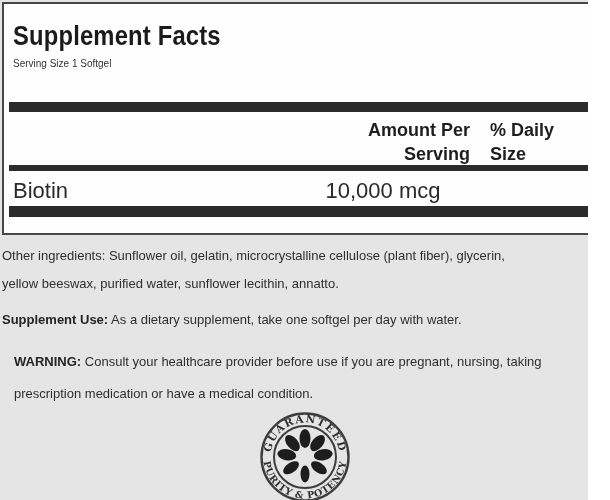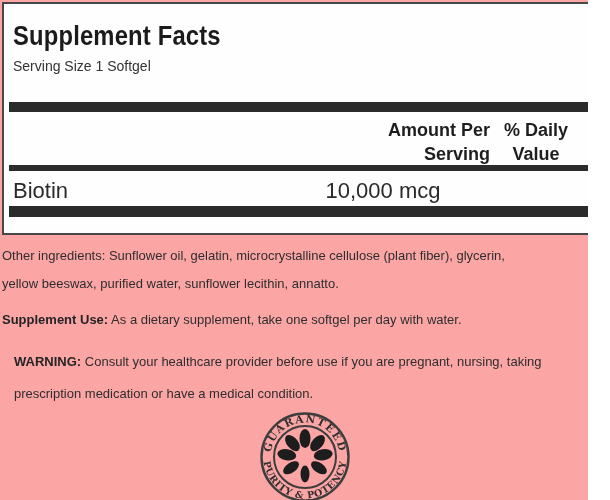--- a/index.html
+++ b/index.html
@@ -6,21 +6,21 @@
   body {
     width: 610px; height: 500px;
     background: #ffffff;
     font-family: "Liberation Sans", sans-serif;
     color: #222222;
   }
   .stage {
     position: relative;
     width: 588px; height: 500px;
     overflow: hidden;
-    background: #fca5a5;
+    background: #e5e5e5;
   }
   .abs { position: absolute; }
 
   
   .panel-box {
     left: 2px; top: 2px;
     width: 602px; height: 229px;
     border: 2px solid #474747;
     background: #fefefe;
     box-sizing: content-box;
@@ -30,42 +30,42 @@
     font-size: 28px;
     font-weight: bold;
     color: #1b1b1b;
     transform: scale(0.85, 1);
     transform-origin: left top;
     white-space: nowrap;
     letter-spacing: 0.2px;
   }
   .serving-size {
     left: 13px; top: 58px;
-    font-size: 14px;
+    font-size: 10px;
     color: #333333;
     white-space: nowrap;
   }
   .bar {
     left: 9px;
     width: 589px;
     background: #2b2b2b;
   }
   .bar-1 { top: 102px; height: 10px; }
   .bar-2 { top: 165px; height: 6px; }
   .bar-3 { top: 206px; height: 11px; }
 
   .col-head {
     top: 118px;
     font-size: 18px;
     font-weight: bold;
     line-height: 24px;
     color: #1e1e1e;
   }
-  .col-head-amount { left: 308px; width: 182px; text-align: right; }
-  .col-head-dv     { left: 490px; width: 92px;  text-align: center; }
+  .col-head-amount { left: 288px; width: 182px; text-align: right; }
+  .col-head-dv     { left: 490px; width: 92px;  }
 
   .nutrient-row { top: 178px; font-size: 22px; color: #2a2a2a; }
   .row-name   { left: 13px; }
   .row-amount { left: 292px; width: 182px; text-align: center; }
   .row-dv     { left: 490px; width: 92px;  text-align: center; }
 
   
   .para {
     left: 2px;
     width: 606px;
@@ -100,21 +100,21 @@
 
   <div class="abs bar bar-1"></div>
 
   <div class="abs col-head col-head-amount">
     <div>Amount Per</div>
     <div>Serving</div>
   </div>
 
   <div class="abs col-head col-head-dv">
     <div>% Daily</div>
-    <div>Value</div>
+    <div>Size</div>
   </div>
 
   <div class="abs bar bar-2"></div>
 
   <div class="abs nutrient-row row-name">Biotin</div>
   <div class="abs nutrient-row row-amount">10,000 mcg</div>
 
   <div class="abs bar bar-3"></div>
 
   <div class="abs para para-other">

